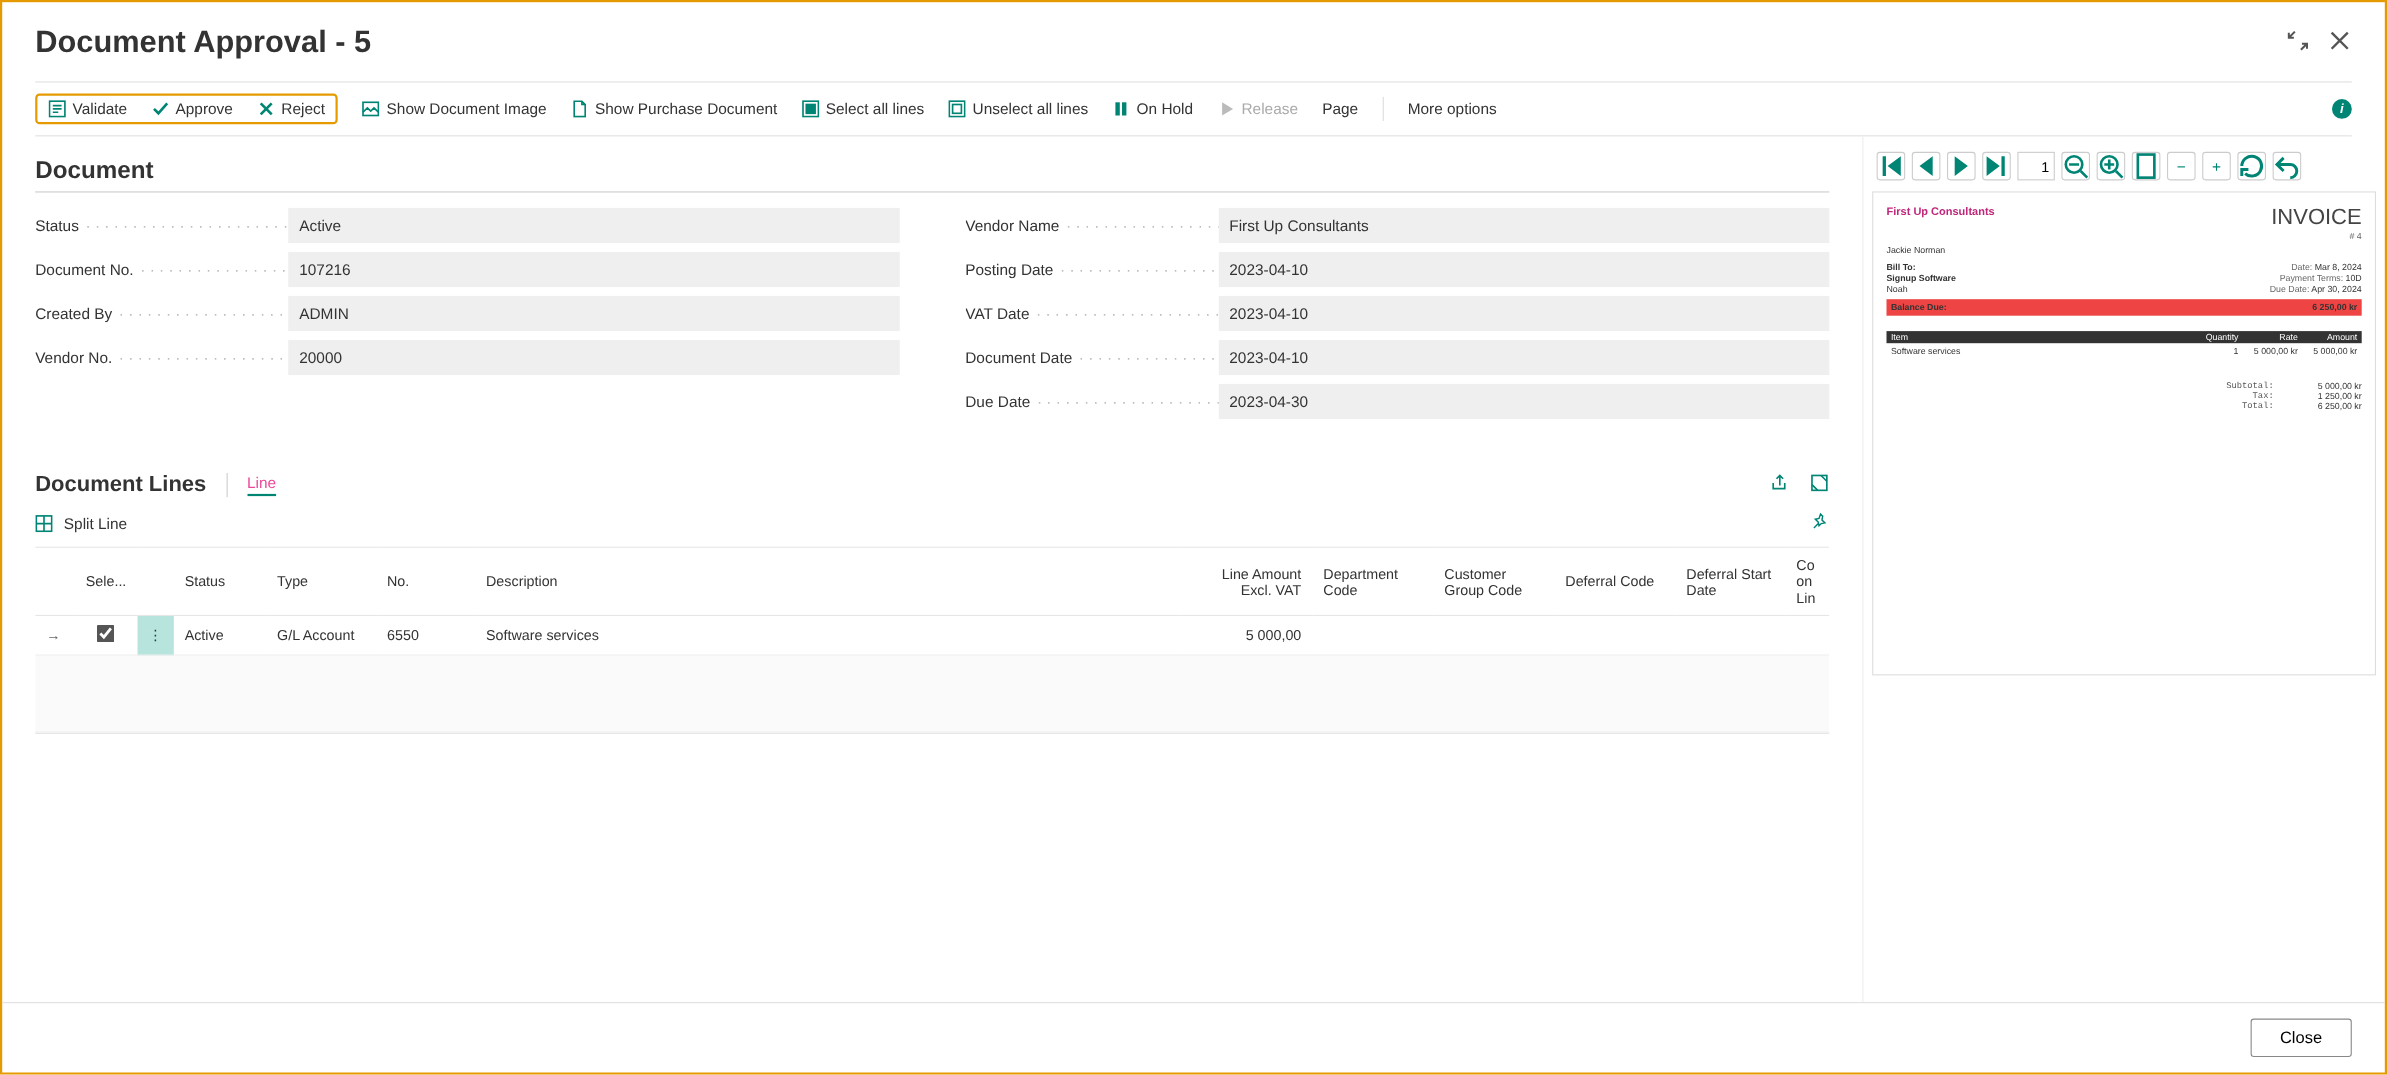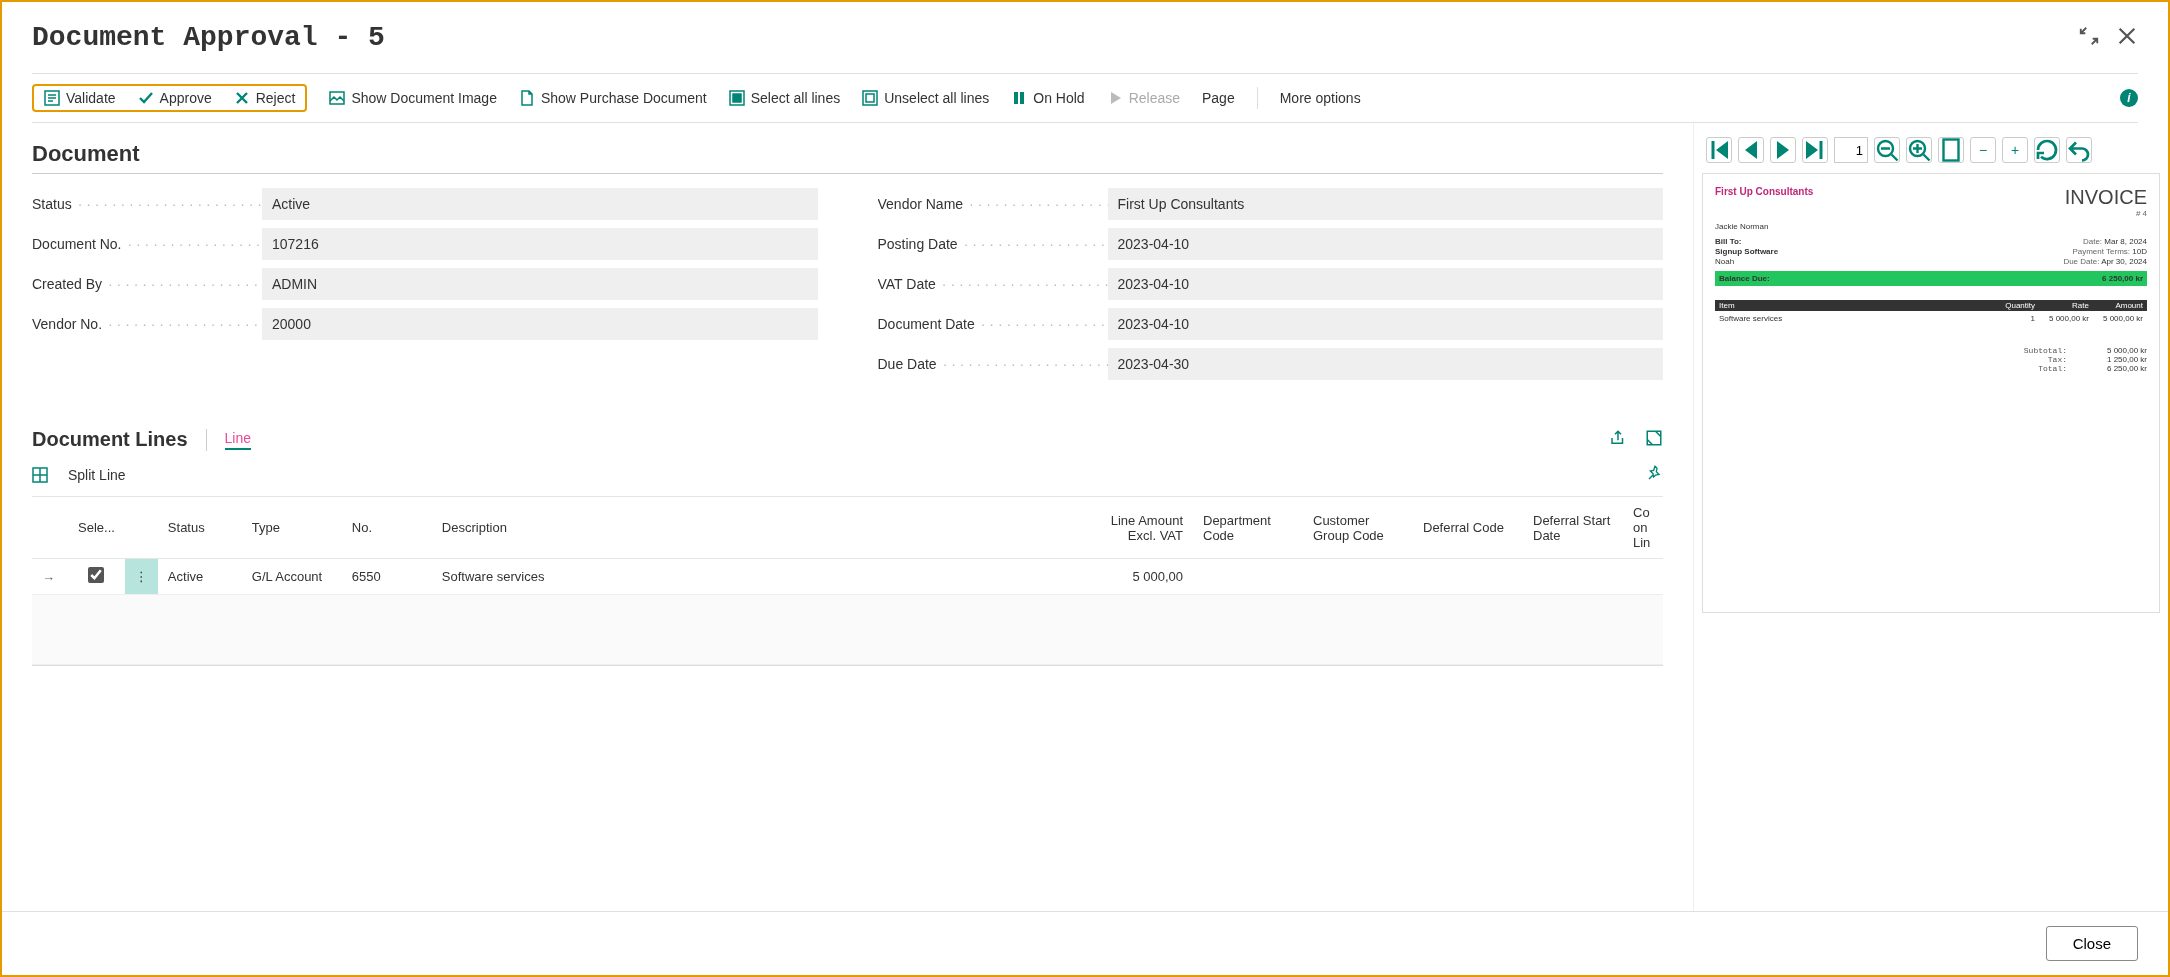--- a/index.html
+++ b/index.html
@@ -8,21 +8,20 @@
     border: 2px solid #e59b00;
     width: 100%;
     height: 977px;
     display: flex;
     flex-direction: column;
     position: relative;
   }
   .title-row {
     display: flex; align-items: center; justify-content: space-between;
     padding: 20px 30px 0 30px;
-    font-family: Liberation Mono, monospace;
   }
   .title-row h1 { font-size: 28px; font-weight: 600; }
   .title-icons { display: flex; gap: 16px; align-items: center; }
   .title-icons svg { width: 22px; height: 22px; cursor: pointer; }
   .toolbar-wrapper {
     border-top: 1px solid #e0e0e0;
     border-bottom: 1px solid #e0e0e0;
     margin: 20px 30px 0 30px;
     padding: 10px 0;
     display: flex; align-items: center; gap: 22px;
@@ -70,21 +69,21 @@
   }
 
   .doc-lines-header { display:flex; align-items:center; margin-top: 40px;}
   .doc-lines-header h2 { font-size: 20px; font-weight:600; }
   .doc-lines-header .divider { width:1px; height:22px; background:#ccc; margin: 0 18px; }
   .doc-lines-header .line-link { color:#ec4899; border-bottom:2px solid #008575; padding-bottom:2px; cursor:pointer; }
   .doc-lines-header .right-icons { margin-left:auto; display:flex; gap:18px; color:#008575; }
   .doc-lines-header .right-icons svg { width:18px; height:18px; cursor:pointer; }
 
   .split-row { display:flex; align-items:center; margin-top: 14px; padding-bottom: 8px;}
-  .split-row .split-btn { display:flex; align-items:center; gap:20px; cursor:pointer;text-align:center; }
+  .split-row .split-btn { display:flex; align-items:center; gap:10px; cursor:pointer;text-align:center; }
   .split-row .pin { margin-left:auto; color:#008575; cursor:pointer; }
   .split-row svg { width:16px; height:16px; }
 
   table.lines { width:100%; border-collapse: collapse; margin-top: 4px; font-size: 13px; }
   table.lines th {
     text-align:left; font-weight:400; color:#333; padding: 8px 10px;
     border-top: 1px solid #e6e6e6; border-bottom: 1px solid #e6e6e6; background:#fff;
   }
   table.lines th.right { text-align:right; }
   table.lines td { padding: 8px 10px; border-bottom:1px solid #eee; }
@@ -114,21 +113,21 @@
   }
   .inv-top { display:flex; justify-content:space-between; }
   .inv-vendor { color:#c0267a; font-weight:bold; font-size:10px;}
   .inv-title { font-size: 20px; color:#444; text-align:right;}
   .inv-no { text-align:right; font-size:8px; color:#666;}
   .inv-meta { display:flex; justify-content:space-between; margin-top: 6px; font-size:8px;}
   .inv-meta .left div { margin-bottom:1px;}
   .inv-meta .right { text-align:right; }
   .inv-meta .right div { margin-bottom:1px;}
   .inv-meta .right .lbl { display:inline-block; width:70px; color:#666;}
-  .inv-bal-row { background:#22c55e; padding:3px 4px; display:flex; justify-content:space-between; font-size:8px; font-weight:bold; margin-top:4px;}
+  .inv-bal-row { background:#ef4444; padding:3px 4px; display:flex; justify-content:space-between; font-size:8px; font-weight:bold; margin-top:4px;}
   .inv-items-head { background:#333; color:#fff; display:flex; font-size:8px; padding:1px 4px; margin-top:14px;}
   .inv-items-head .c1 { flex:1;}
   .inv-items-head .cn { width:54px; text-align:right;}
   .inv-items-row { display:flex; font-size:8px; padding:3px 4px;}
   .inv-items-row .c1 { flex:1;}
   .inv-items-row .cn { width:54px; text-align:right;}
   .inv-totals { margin-top:20px; font-size:8px;}
   .inv-totals div { display:flex; justify-content:flex-end; gap:20px;}
   .inv-totals .lbl { width:60px; text-align:right; color:#555;font-family:Liberation Mono, monospace;}
   .inv-totals .val { width:60px; text-align:right;}

